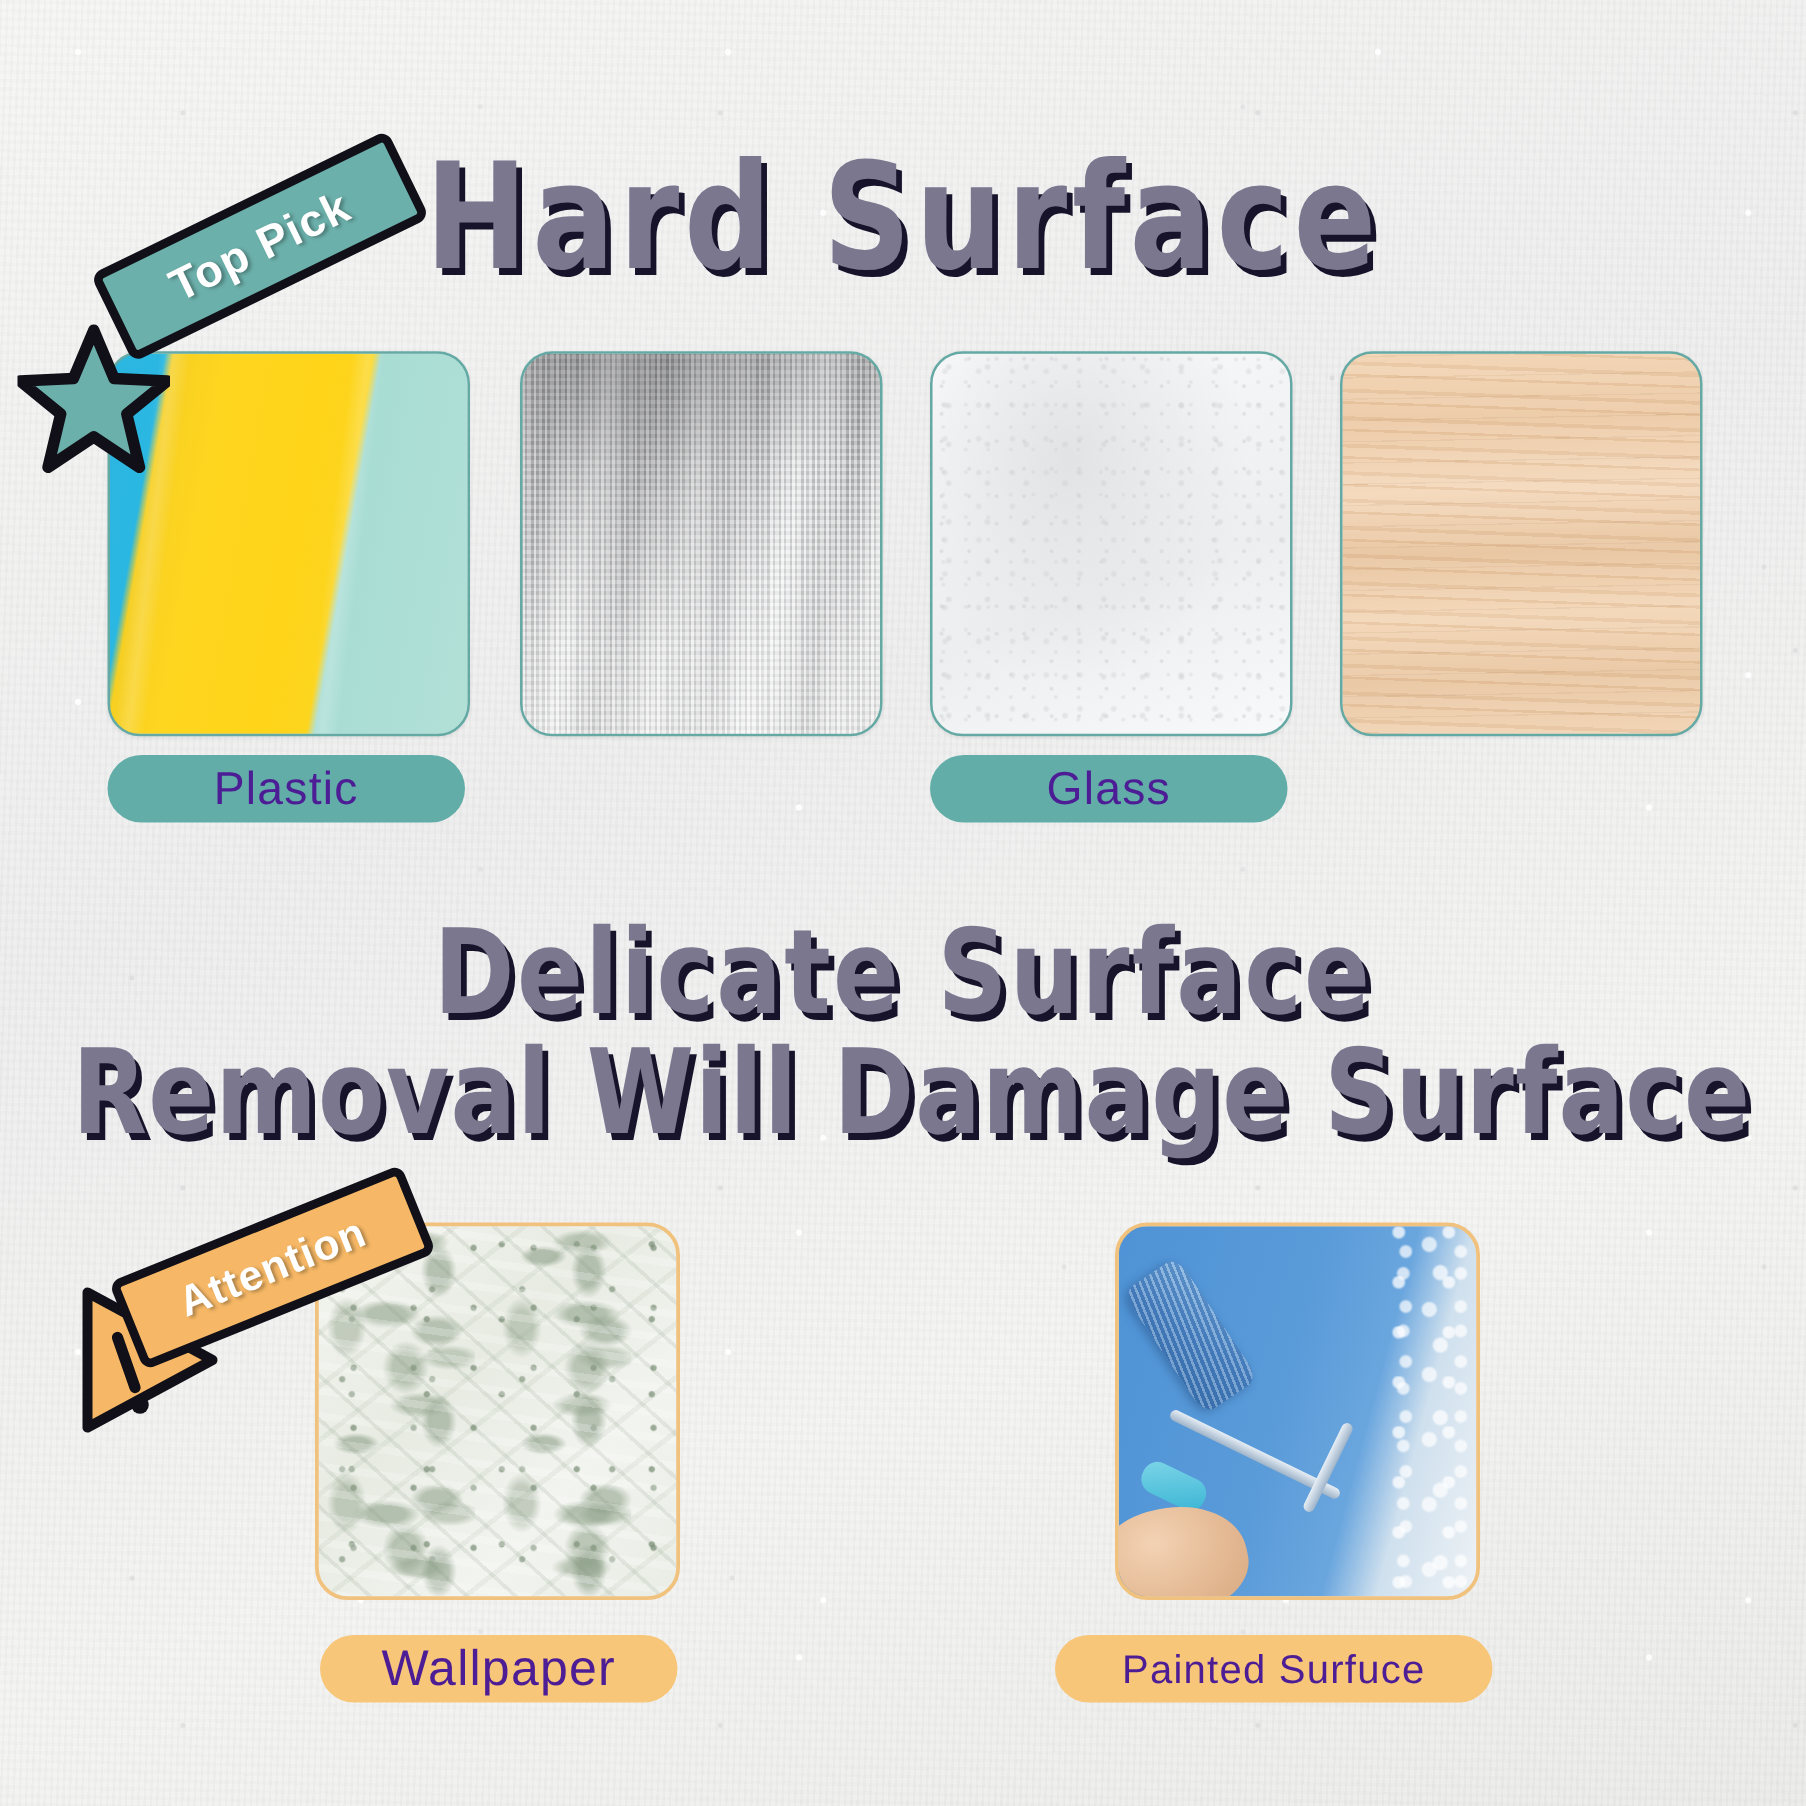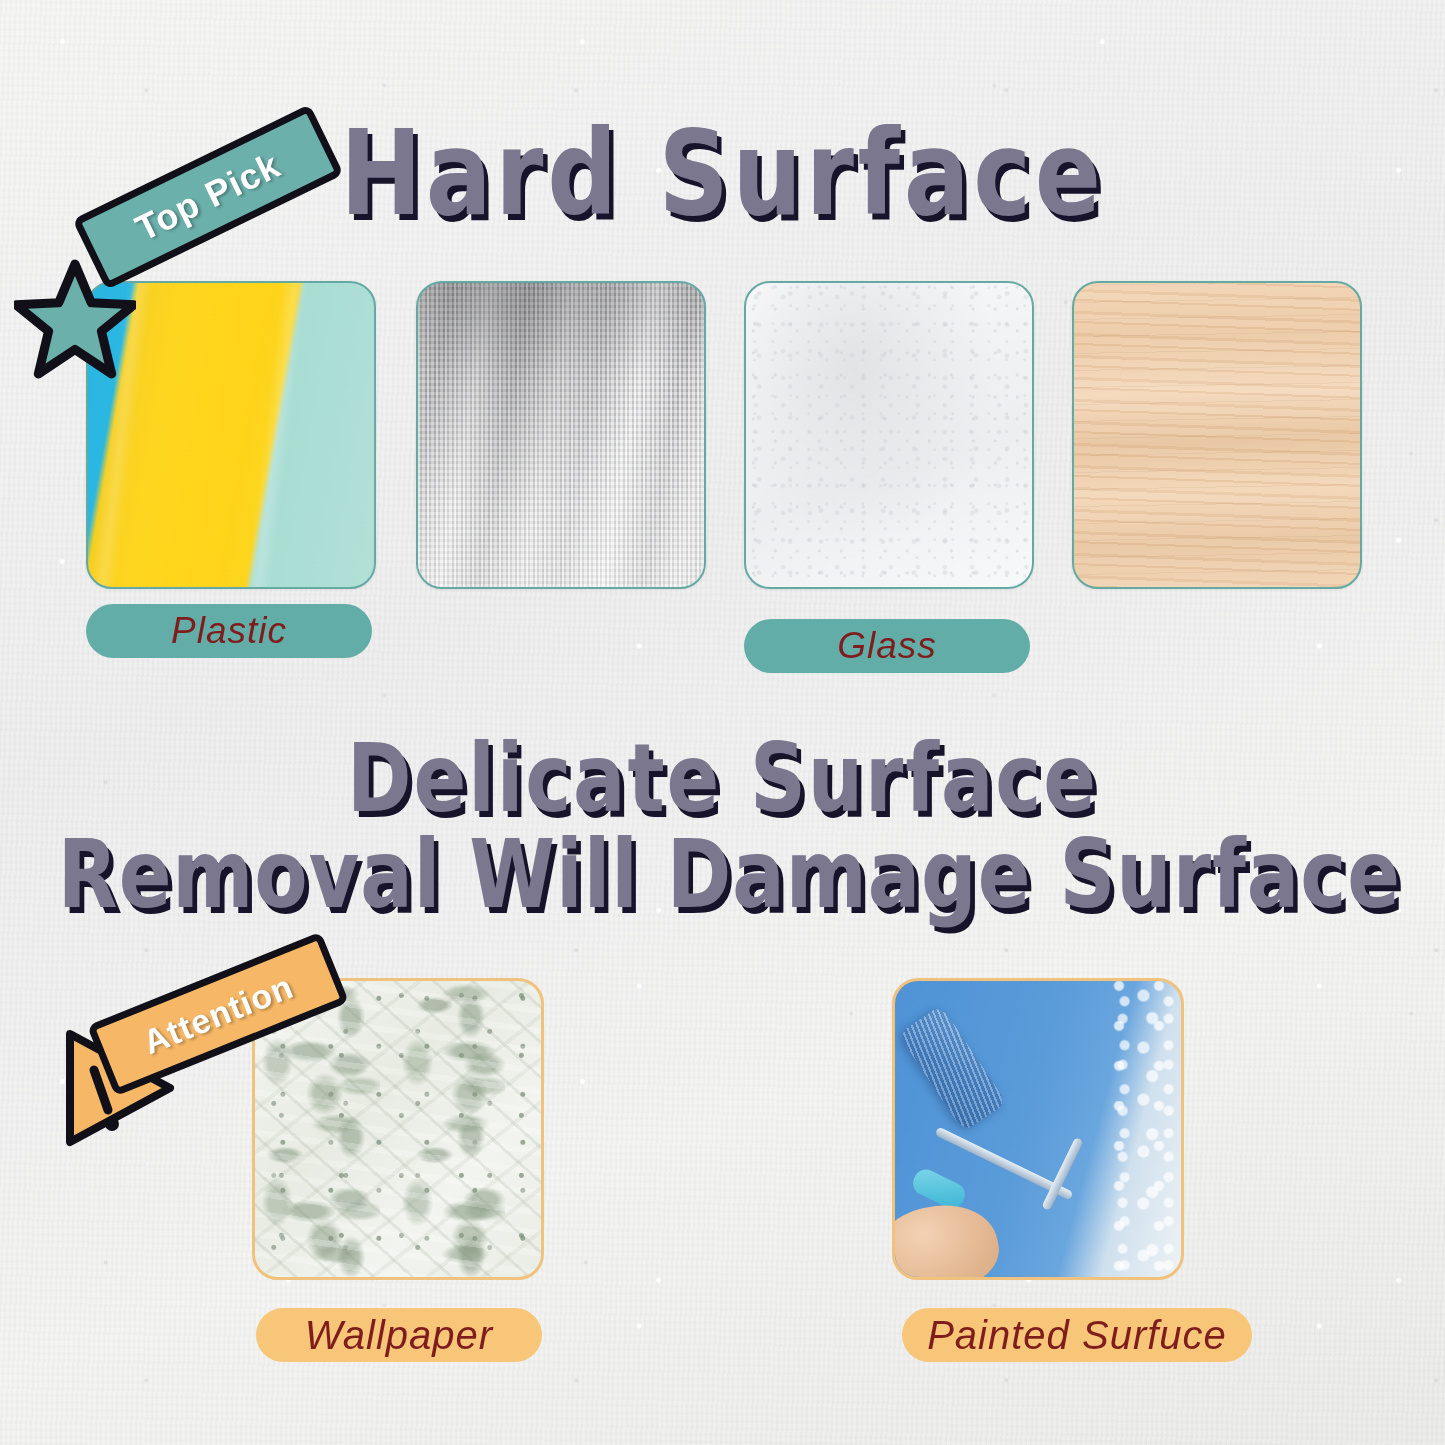--- a/index.html
+++ b/index.html
@@ -169,32 +169,31 @@
       radial-gradient(circle at 40% 46%, rgba(255,255,255,.7) 0 4px, transparent 6px),
       radial-gradient(circle at 78% 64%, rgba(255,255,255,.72) 0 5px, transparent 7px),
       radial-gradient(circle at 34% 82%, rgba(255,255,255,.7) 0 4px, transparent 6px);
     background-size:40px 40px,52px 52px,44px 44px,58px 58px,46px 46px;
   }
 
   
   .pill{
     position:absolute;height:54px;border-radius:27px;
     display:flex;align-items:center;justify-content:center;
-    color:#7f1d1d;font-size:37px;letter-spacing:1px;
+    color:#4c1d95;font-size:37px;letter-spacing:1px;
     font-family:"Liberation Sans", sans-serif;
-    font-style:italic;
   }
   .pill-teal{background:#62ada8;}
   .pill-orange{background:#f8c679;}
   .p1{left:86px;top:604px;width:286px;}
   .p2{left:416px;top:604px;width:286px;}
-  .p3{left:744px;top:619px;width:286px;}
+  .p3{left:744px;top:604px;width:286px;}
   .p4{left:1072px;top:604px;width:286px;}
   .dp1{left:256px;top:1308px;width:286px;font-family:"Liberation Sans Narrow","Liberation Sans",sans-serif;font-size:40px;}
-  .dp2{left:902px;top:1308px;width:350px;font-family:"Liberation Sans Narrow","Liberation Sans",sans-serif;font-size:40px;}
+  .dp2{left:844px;top:1308px;width:350px;font-family:"Liberation Sans Narrow","Liberation Sans",sans-serif;font-size:32px;}
 
   
   .ribbon{
     position:absolute;
     display:flex;align-items:center;justify-content:center;
     color:#fff;font-weight:700;
     border:7px solid #111018;
     border-radius:9px;
     text-shadow:2px 2px 3px rgba(0,0,0,.30);
     z-index:6;

